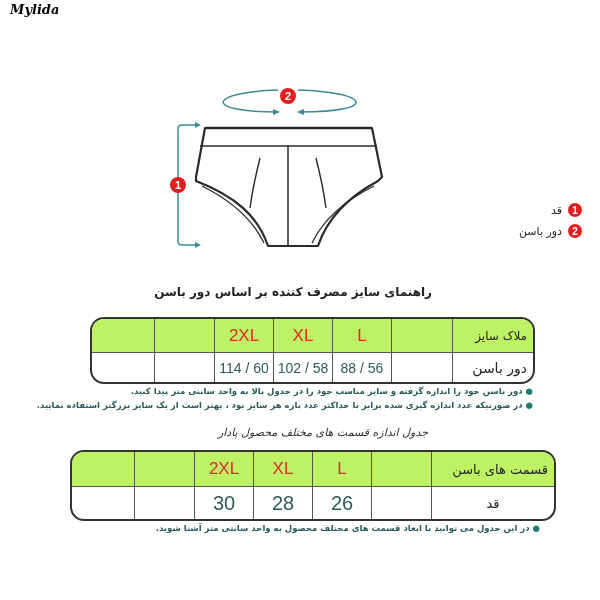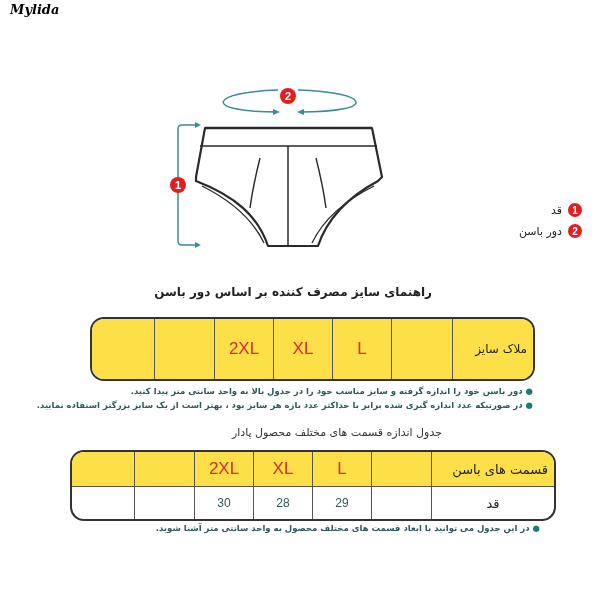--- a/index.html
+++ b/index.html
@@ -7,25 +7,25 @@
   .abs { position:absolute; }
   .logo { left:10px; top:2px; font-family:"DejaVu Serif", serif; font-style:italic; font-weight:bold; font-size:13px; color:#000000; }
   .legend-row { display:flex; align-items:center; gap:6px; direction:rtl; font-size:11px; color:#222; }
   .num-badge { width:14px; height:14px; border-radius:50%; background:#e02020; color:#fff; font-size:10px; font-weight:bold; display:flex; align-items:center; justify-content:center; font-family:"Liberation Sans", sans-serif; }
   .title { direction:rtl; font-size:12px; color:#222; font-weight:bold; white-space:nowrap; }
   .title2 { direction:rtl; font-size:11px; color:#333; white-space:nowrap; }
   table.size { position:absolute; border-collapse:separate; border-spacing:0; border:2px solid #333; border-radius:14px; overflow:hidden; }
   table.size td { border-right:1px solid #555; border-bottom:1px solid #555; padding:0; text-align:center; vertical-align:middle; font-family:"Liberation Sans", sans-serif; }
   table.size tr:last-child td { border-bottom:none; }
   table.size td:last-child { border-right:none; }
-  table.size tr.hdr td { background:#fde047; }
+  table.size tr.hdr td { background:#bef264; }
   .sz { color:#d92b2b; font-size:17px; }
   .fa { direction:rtl; text-align:right !important; padding-right:6px !important; color:#222; font-family:"DejaVu Sans", sans-serif !important; font-size:12px; }
   .v1 { color:#2f5a58; font-size:14px; white-space:nowrap; }
-  .v2 { color:#2f5a58; font-size:12px; }
+  .v2 { color:#2f5a58; font-size:20px; }
   .note { direction:rtl; font-size:8.5px; color:#2b5a5a; white-space:nowrap; font-weight:bold; }
   .note .dot { color:#1f7a70; margin-left:3px; }
 </style>
 </head>
 <body>
 
 <div class="abs logo">Mylida</div>
 
 <svg class="abs" style="left:160px;top:78px;" width="240" height="175" viewBox="0 0 240 175">
 
@@ -79,44 +79,53 @@
   <tbody>
       <tr class="hdr" style="height:34px;">
     <td style="width:62px;"></td>
     <td style="width:59px;"></td>
     <td style="width:58px;" class="sz">2XL</td>
     <td style="width:58px;" class="sz">XL</td>
     <td style="width:58px;" class="sz">L</td>
     <td style="width:60px;"></td>
     <td class="fa">ملاک سایز</td>
   </tr>
+  <tr style="height:29px;">
+    <td></td>
+    <td></td>
+    <td class="v1">114 / 60</td>
+    <td class="v1">102 / 58</td>
+    <td class="v1">88 / 56</td>
+    <td></td>
+    <td class="fa" style="font-size:14px;">دور باسن</td>
+  </tr>
 </tbody>
   </table>
 
 <div class="abs note" style="right:67px;top:386px;"><span class="dot">●</span><span>دور باسن خود را اندازه گرفته و سایز مناسب خود را در جدول بالا به واحد سانتی متر پیدا کنید.</span></div>
 <div class="abs note" style="right:67px;top:400px;"><span class="dot">●</span><span>در صورتیکه عدد اندازه گیری شده برابر با حداکثر عدد بازه هر سایز بود ، بهتر است از یک سایز بزرگتر استفاده نمایید.</span></div>
 
-<div class="abs title2" style="right:158px;top:426px;">جدول اندازه قسمت های مختلف محصول پادار</div>
+<div class="abs title2" style="right:172px;top:426px;font-style:italic;">جدول اندازه قسمت های مختلف محصول پادار</div>
 
 <table class="size" style="left:70px;top:450px;width:486px;height:68px;">
   <tbody>
       <tr class="hdr" style="height:35px;">
     <td style="width:62px;"></td>
     <td style="width:59px;"></td>
     <td style="width:58px;" class="sz">2XL</td>
     <td style="width:58px;" class="sz">XL</td>
     <td style="width:58px;" class="sz">L</td>
     <td style="width:59px;"></td>
     <td class="fa" style="font-size:13px;">قسمت های باسن</td>
   </tr>
   <tr style="height:32px;">
     <td></td>
     <td></td>
     <td class="v2">30</td>
     <td class="v2">28</td>
-    <td class="v2">29</td>
+    <td class="v2">26</td>
     <td></td>
     <td style="text-align:center;font-size:13px;color:#222;font-family:'DejaVu Sans',sans-serif;">قد</td>
   </tr>
 </tbody>
   </table>
 
 <div class="abs note" style="right:60px;top:523px;"><span class="dot">●</span><span>در این جدول می توانید با ابعاد قسمت های مختلف محصول به واحد سانتی متر آشنا شوید.</span></div>
 
 </body></html>

